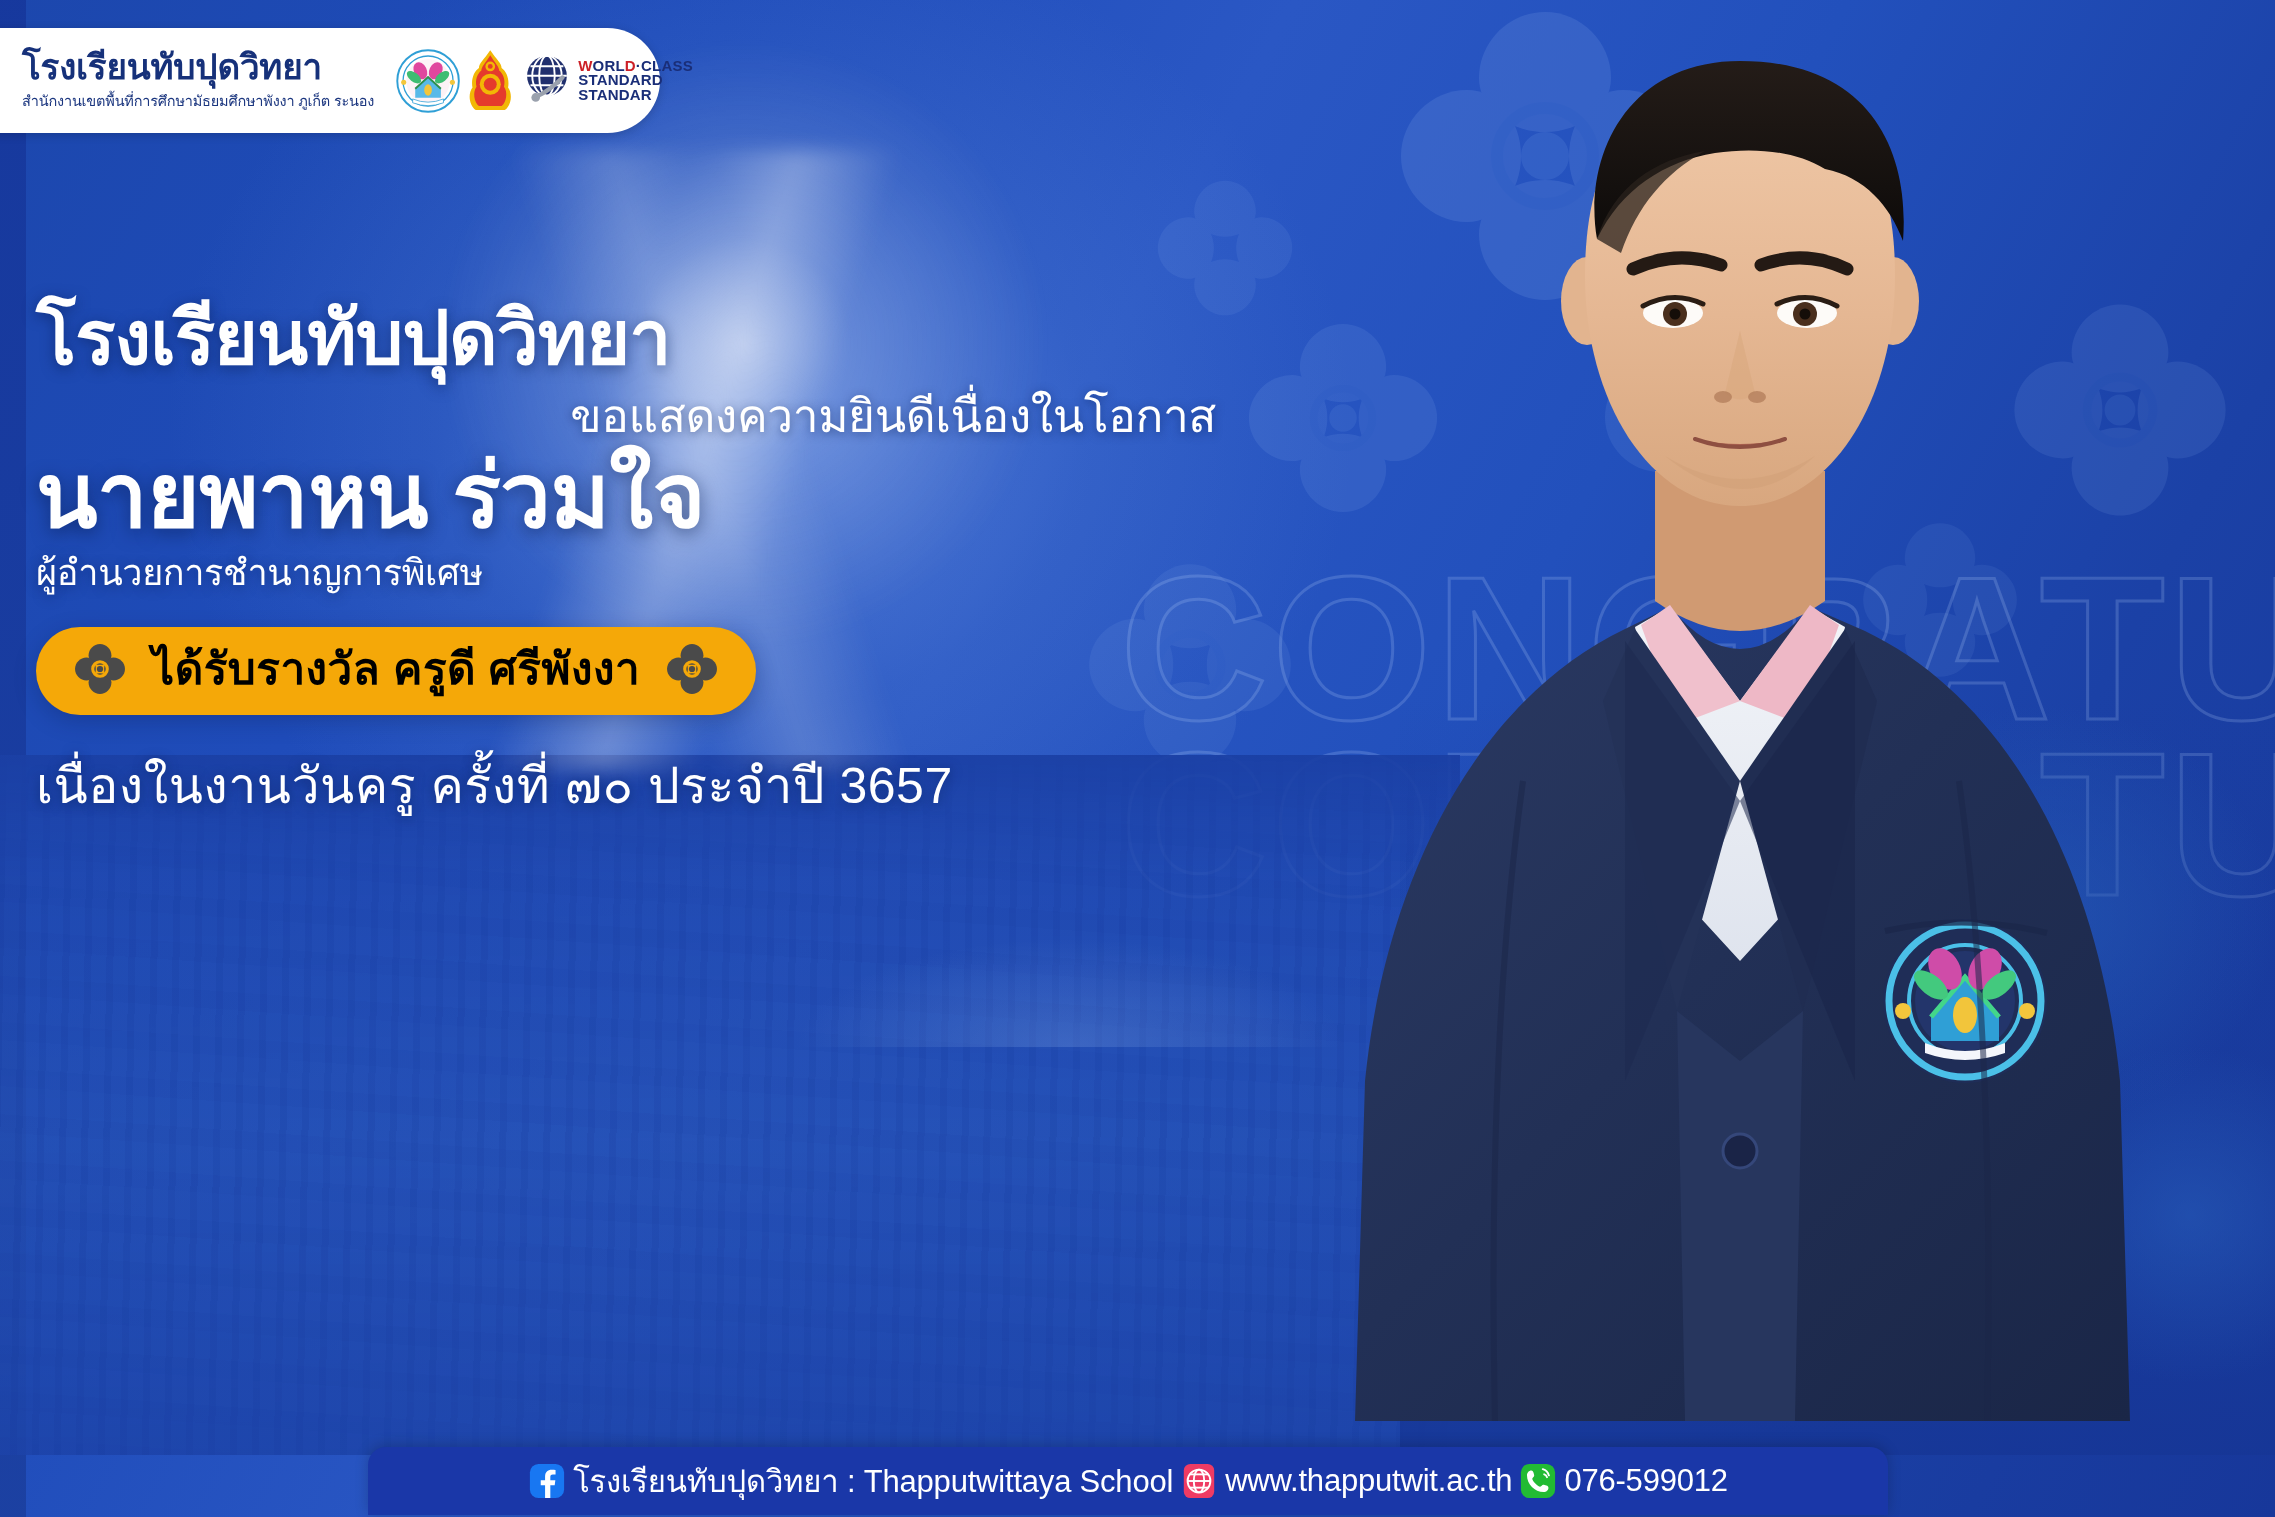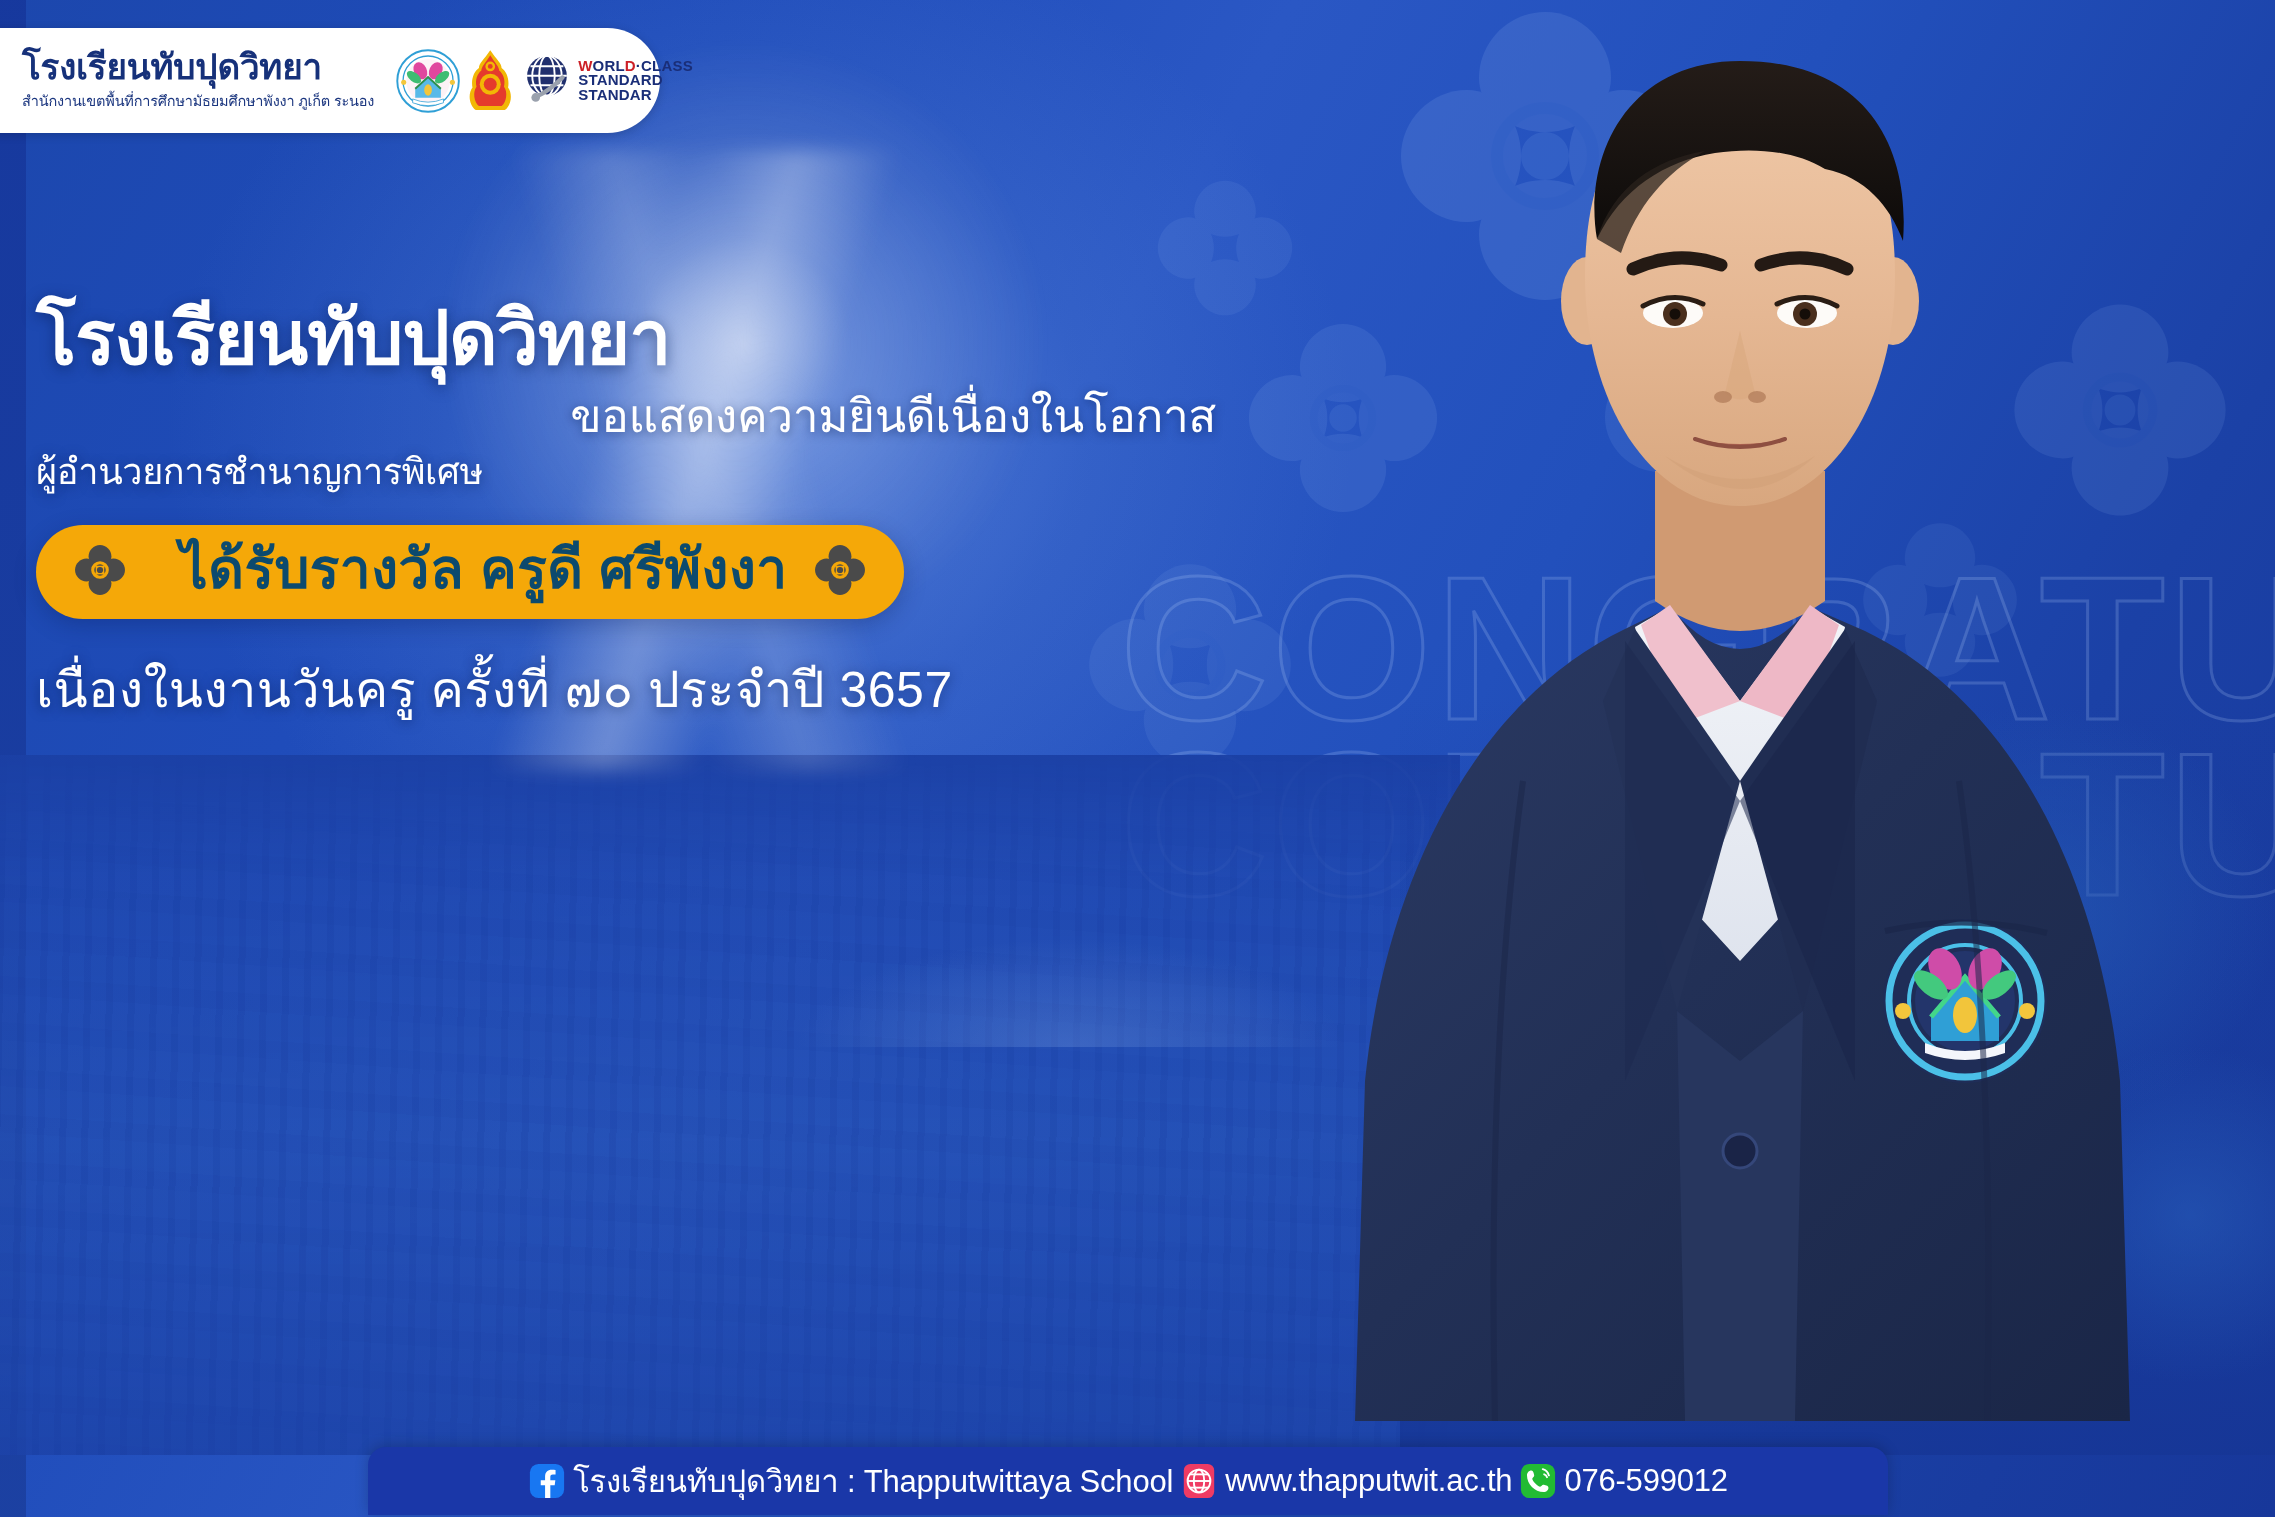--- a/index.html
+++ b/index.html
@@ -162,22 +162,22 @@
   
   .award{
     margin-top:34px;
     display:inline-flex; align-items:center; gap:26px;
     background:#f5a808;
     border-radius:58px;
     padding:16px 38px 20px 38px;
     box-shadow:0 6px 22px rgba(10,30,85,.30);
   }
   .award-text{
-    font-size:55px; font-weight:bold; color:#0c4a6e;
-    letter-spacing:.5px; line-height:1.05; white-space:nowrap;margin-left:28px;
+    font-size:44px; font-weight:bold; color:#000000;
+    letter-spacing:.5px; line-height:1.05; white-space:nowrap;
   }
   .award-orn{ width:52px; height:52px; flex:0 0 auto; }
 
   .line-event{
     font-size:50px; color:#fff; margin-top:44px;
     line-height:1.1; letter-spacing:.5px;
     text-shadow:0 2px 12px rgba(8,28,80,.55);
     white-space:nowrap;
   }
 
@@ -465,20 +465,21 @@
           <div class="wcs-l1"><span class="rd">W</span><span>ORL</span><span class="rd">D</span><span>·CLASS</span></div>
           <div class="wcs-l2"><span>STANDAR</span><span class="rd">D</span><span> STANDAR</span></div>
         </div>
       </div>
     </div>
   </div>
 
   <div class="copy">
     <div class="line-school">โรงเรียนทับปุดวิทยา</div>
     <div class="line-congrats">ขอแสดงความยินดีเนื่องในโอกาส</div>
+    <div class="line-name">นายพาหน  ร่วมใจ</div>
     <div class="line-position">ผู้อำนวยการชำนาญการพิเศษ</div>
 
     <div class="award">
       <svg class="award-orn" viewBox="0 0 100 100">
         <g fill="#4a4a4a">
           <path d="M50 2 C62 2 72 12 72 24 C72 34 62 42 50 42 C38 42 28 34 28 24 C28 12 38 2 50 2Z"></path>
           <path d="M50 98 C38 98 28 88 28 76 C28 66 38 58 50 58 C62 58 72 66 72 76 C72 88 62 98 50 98Z"></path>
           <path d="M2 50 C2 38 12 28 24 28 C34 28 42 38 42 50 C42 62 34 72 24 72 C12 72 2 62 2 50Z"></path>
           <path d="M98 50 C98 62 88 72 76 72 C66 72 58 62 58 50 C58 38 66 28 76 28 C88 28 98 38 98 50Z"></path>
         </g>

